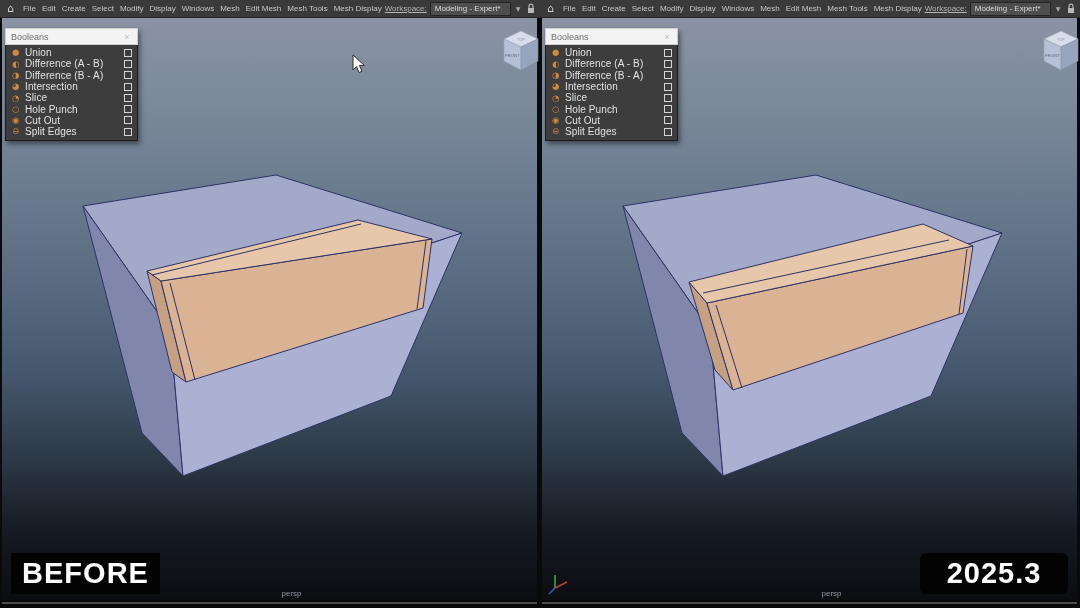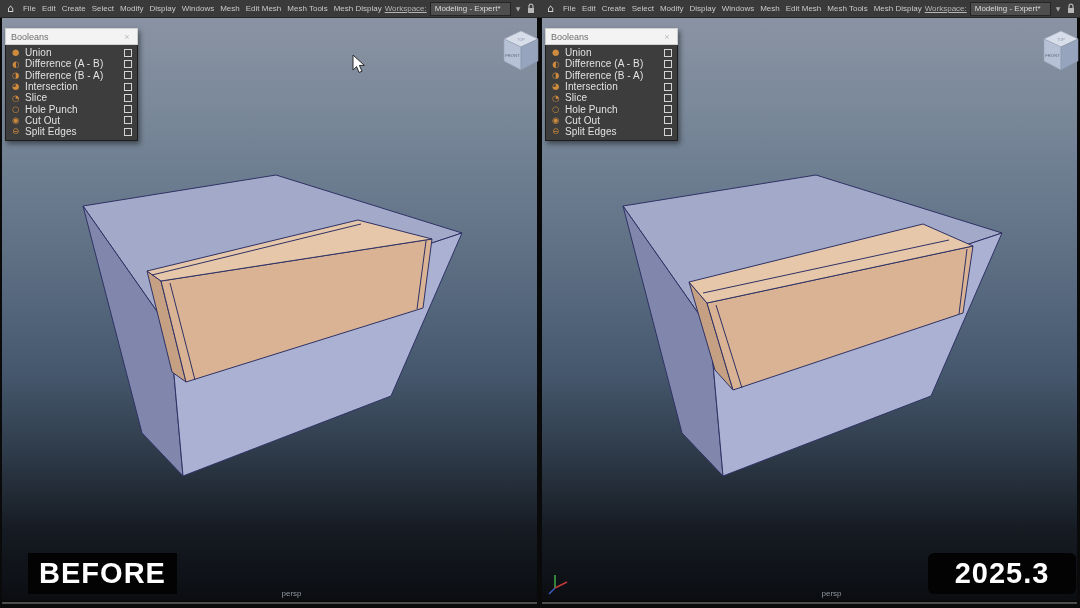--- a/index.html
+++ b/index.html
@@ -35,22 +35,22 @@
   .bool-row{height:11.3px;display:flex;align-items:center;padding:0 5px 0 6px;color:#e2e2e2;}
   .bool-icon{width:13px;color:#ce8a3d;font-size:8.5px;line-height:1;font-family:"DejaVu Sans",sans-serif;}
   .bool-label{flex:1;font-size:10px;letter-spacing:.1px;}
   .bool-opt{width:6px;height:6px;border:1px solid #d4d4d4;}
 
   
   .viewcube{position:absolute;left:503px;top:30px;z-index:5;}
   .persp{position:absolute;left:0;right:0;top:589px;text-align:center;color:#8f969f;font-size:8px;z-index:5;padding-left:43px;}
   .annot{position:absolute;top:553px;height:41px;background:#030303;color:#fff;z-index:30;
          display:flex;align-items:center;justify-content:center;font-weight:bold;font-size:29px;letter-spacing:1px;}
-  .annot.before{left:28px;width:149px;}
-  .annot.after{left:388px;width:148px;border-radius:6px;}
+  .annot.before{left:11px;width:149px;}
+  .annot.after{left:380px;width:148px;border-radius:6px;}
   .cursor{position:absolute;left:352px;top:55px;z-index:40;}
   .gizmo{position:absolute;left:6px;top:570px;z-index:5;}
 </style>
 </head>
 <body>
 
 <div class="screen">
 
   <div class="pane">
     <div class="menubar">

